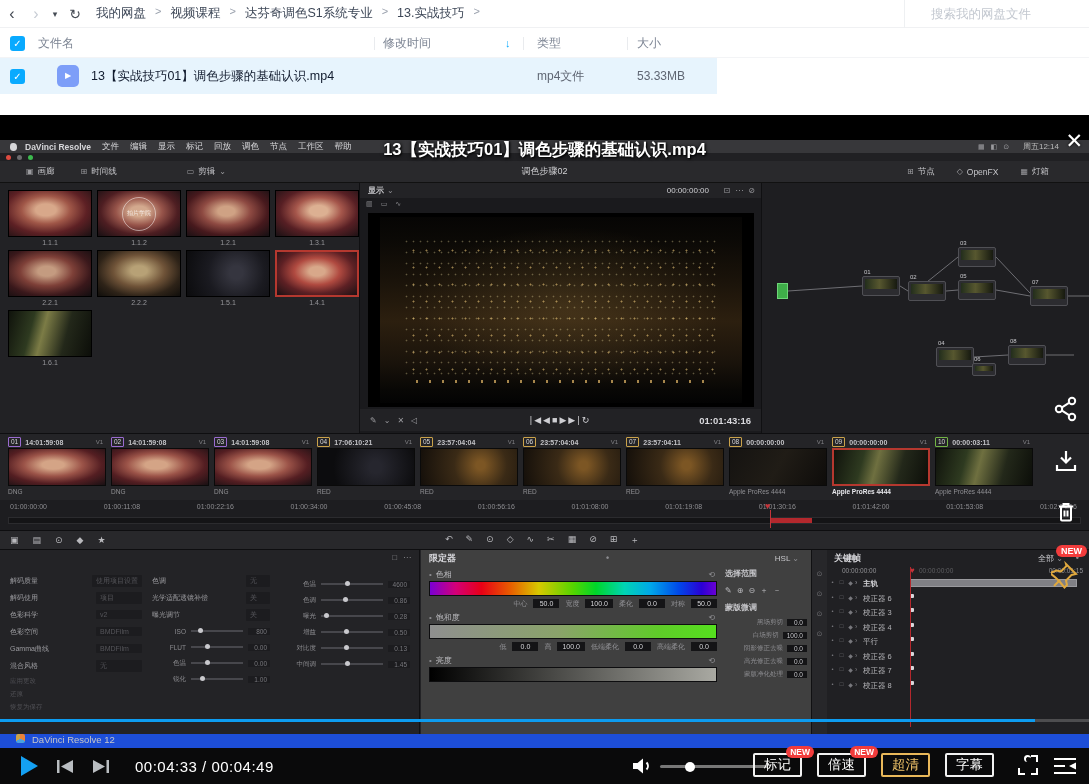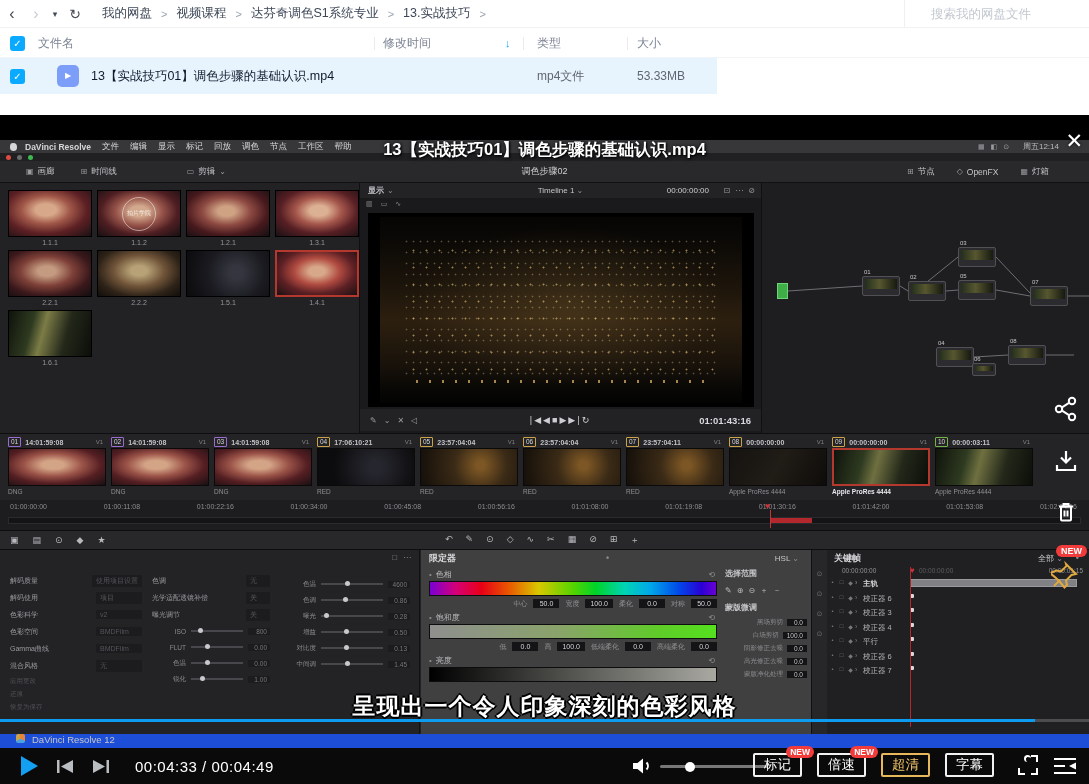--- a/index.html
+++ b/index.html
@@ -5,21 +5,21 @@
 *{margin:0;padding:0;box-sizing:border-box}
 body{background:#fff;font-family:"Liberation Sans","DejaVu Sans",sans-serif;-webkit-font-smoothing:antialiased}
 .screen{position:relative;width:1089px;height:784px;background:#fff;overflow:hidden}
 
 
 .topbar{position:absolute;left:0;top:0;width:1089px;height:28px;background:#fff;border-bottom:1px solid #f0f1f3;display:flex;align-items:center}
 .navbtn{font-size:16px;color:#454b54;width:24px;text-align:center;cursor:pointer;line-height:1}
 .navbtn.dim{color:#c7ccd4}
 .navcaret{font-size:9px;color:#454b54;width:14px;text-align:center}
 .refresh{font-size:14px;color:#454b54;width:26px;text-align:center}
-.bc{display:flex;align-items:center;margin-left:14px;font-size:12.5px;color:#3d4757}
+.bc{display:flex;margin-left:8px;font-size:12.5px;color:#3d4757}
 .bc-item{cursor:pointer;white-space:nowrap}
 .bc-sep{color:#9aa1ad;margin:0 9px;font-size:11px}
 .search-wrap{position:absolute;right:0;top:0;height:28px;width:185px;border-left:1px solid #eef0f2;display:flex;align-items:center}
 .search-input{border:none;outline:none;font-size:12.5px;color:#6d28d9;padding-left:26px;width:170px;background:transparent}
 .search-input::placeholder{color:#c3c8d0}
 
 
 .thead{position:absolute;left:0;top:29px;width:1089px;height:29px;display:flex;align-items:center;border-bottom:1px solid #f3f4f6;font-size:12px;color:#7c8493}
 .cb{width:15px;height:15px;border-radius:3px;background:#09aaff;color:#fff;font-size:10px;line-height:15px;text-align:center;cursor:pointer;flex:none}
 .thead .cb{margin-left:10px}
@@ -403,21 +403,20 @@
                 </div>
                 <div class="glabel">1.6.1</div>
               </div>
             </div>
         </div>
 
         <div class="viewer">
           <div class="vhead">
             <span class="vl">显示</span>
             <span class="vl" style="font-weight:normal;color:#8e8e92;margin-left:3px">⌄</span>
-            <span class="ctr"><span>Timeline 1</span> <span style="color:#8e8e92">⌄</span></span>
             <span class="tcr">00:00:00:00</span>
             <span class="hicons">
 
             <span>⊡</span>
                 <span>⋯</span>
                 <span>⊘</span>
               </span>
           </div>
           <div class="vsub">
               <span>▥</span>
@@ -970,20 +969,29 @@
               <div class="kf-row">
                 <span class="kf-ic">•</span>
                 <span class="kf-ic">□</span>
                 <span class="kf-ic">◆</span>
                 <span class="kf-chev">›</span>
                 <span>校正器 7</span>
 
                 <span class="kf-mark"></span>
               </div>
 
+              <div class="kf-row">
+                <span class="kf-ic">•</span>
+                <span class="kf-ic">□</span>
+                <span class="kf-ic">◆</span>
+                <span class="kf-chev">›</span>
+                <span>校正器 8</span>
+
+                <span class="kf-mark"></span>
+              </div>
 
             </div>
         </div>
       </div>
 
       <div class="taskbar">
         <i class="tb-logo"></i>
         <span class="tb-label">DaVinci Resolve 12</span>
       </div>
     </div>
@@ -1005,21 +1013,20 @@
       <path d="M6 7.5h14M10.5 7.5V5h5v2.5"></path>
         <rect x="8" y="7.5" width="10" height="14" rx="1"></rect>
         <path d="M11.5 11.5v6M14.5 11.5v6"></path>
     </svg>
     <span class="newpin-badge">NEW</span>
     <svg class="pin" width="28" height="28" viewBox="0 0 28 28" fill="none" stroke="#e0a93e" stroke-width="2">
       <path d="M15 3l10 10-4.5 1-5.5 5.5 1 4.5-2.5 2.5-5-6-3.5-3.5-6-5L5.5 9.5 10 10.5 15.5 5z"></path>
       <path d="M9 19l-6 6"></path>
     </svg>
 
-    <div class="subtitle">呈现出一个令人印象深刻的色彩风格</div>
 
     <div class="progress">
       <div class="progress-fill" style="width: 95%;"></div>
     </div>
 
     <div class="controls">
       <svg class="playbtn" width="19" height="22" viewBox="0 0 19 22">
         <path d="M1 1l17 10L1 21z" fill="#14a0f2"></path>
       </svg>
       <svg class="skip" width="17" height="15" viewBox="0 0 17 15" fill="#b9bdc1">

